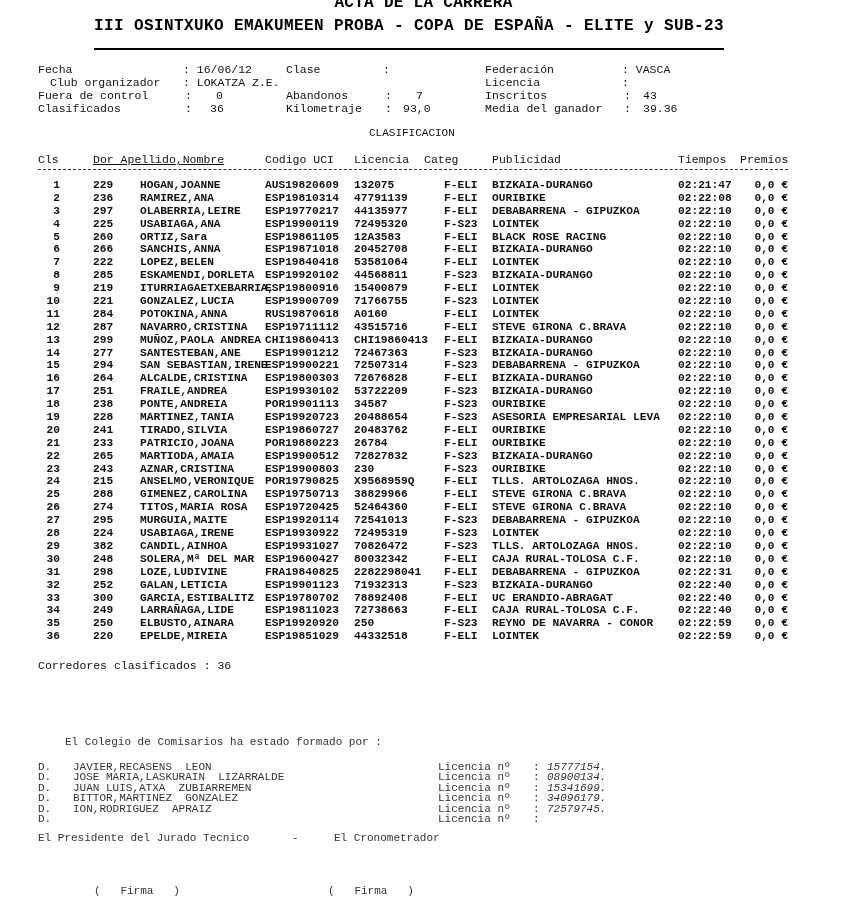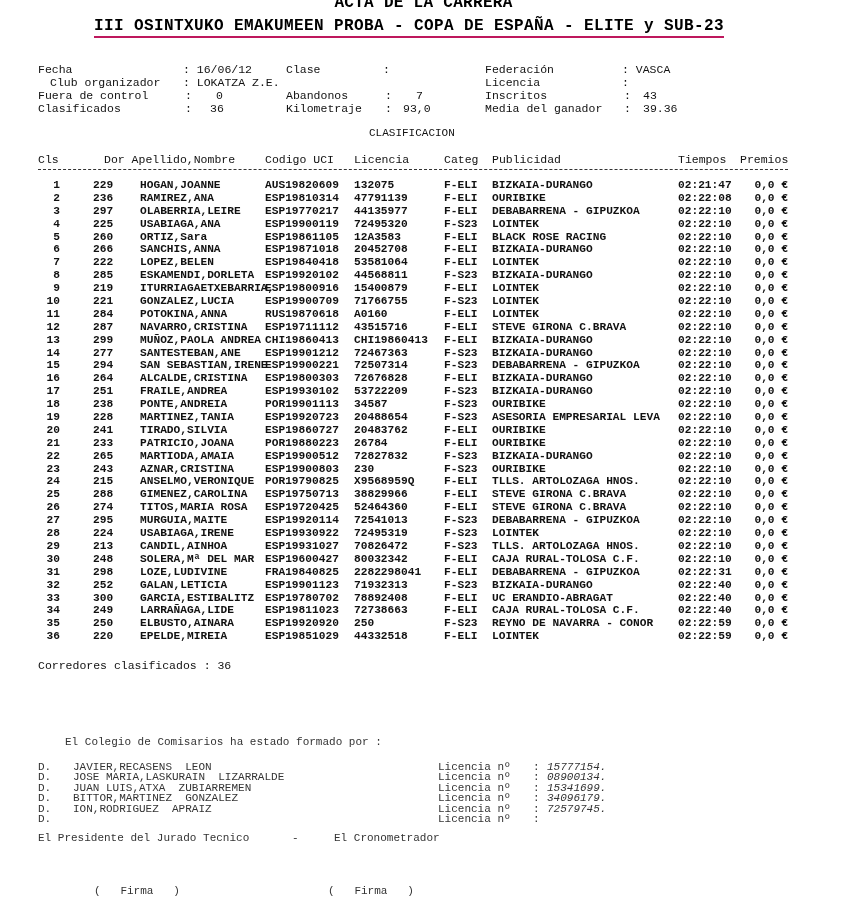--- a/index.html
+++ b/index.html
@@ -1,21 +1,21 @@
 <!DOCTYPE html>
 <html><head>
   <meta charset="utf-8">
   <style>
     * { margin: 0; padding: 0; box-sizing: border-box; }
     html, body { width: 847px; height: 906px; background: #ffffff; overflow: hidden; }
     body { position: relative; font-family: "Liberation Mono", "DejaVu Sans Mono", monospace; color: #111; }
     .abs { position: absolute; white-space: pre; }
 
     .title1 { top: -6px; left: 0; width: 847px; text-align: center; font-size: 16px; font-weight: bold; letter-spacing: 0.3px; color: #000; }
-    .title2 { top: 16px; left: 94px; font-size: 16px; font-weight: bold; color: #000; border-bottom: 2px solid #be185d; padding-bottom: 0px; letter-spacing: 0.4px; line-height: 20px; text-align: right; }
+    .title2 { top: 16px; left: 94px; font-size: 16px; font-weight: bold; color: #000; border-bottom: 2px solid #000000; padding-bottom: 12px; letter-spacing: 0.4px; line-height: 20px; text-align: right; }
 
     .meta { font-size: 11.5px; line-height: 13px; color: #111; }
 
     .sec-title { top: 127px; left: 369px; font-size: 11px; color: #111; }
 
     .hdr { top: 153px; font-size: 11.5px; color: #111; }
     .dash-line { top: 169px; left: 38px; width: 750px; height: 0; border-top: 1px dashed #333; }
 
     .rows { position: absolute; top: 179px; left: 0; width: 847px; }
     .row { position: relative; height: 12.9px; font-size: 11.2px; line-height: 12.9px; color: #111; font-weight: bold; }
@@ -82,24 +82,24 @@
   <div class="abs meta" style="top:102px;left:403px;">93,0</div>
   <div class="abs meta" style="top:102px;left:485px;">Media del ganador</div>
   <div class="abs meta" style="top:102px;left:624px;">:</div>
   <div class="abs meta" style="top:102px;left:643px;">39.36</div>
 </div>
 
 <div class="abs sec-title">CLASIFICACION</div>
 
 <div>
   <div class="abs hdr" style="left:38px;">Cls</div>
-  <div class="abs hdr" style="left:104px;">Dor Apellido,Nombre</div>
+  <div class="abs hdr" style="left:93px;text-decoration:underline;">Dor Apellido,Nombre</div>
   <div class="abs hdr" style="left:265px;">Codigo UCI</div>
   <div class="abs hdr" style="left:354px;">Licencia</div>
-  <div class="abs hdr" style="left:444px;">Categ</div>
+  <div class="abs hdr" style="left:424px;">Categ</div>
   <div class="abs hdr" style="left:492px;">Publicidad</div>
   <div class="abs hdr" style="left:678px;">Tiempos</div>
   <div class="abs hdr" style="left:740px;">Premios</div>
 </div>
 <div class="abs dash-line"></div>
 
 <div class="rows" id="rows">
     <div class="row">
       <span class="c-cls">1</span>
       <span class="c-dor">229</span>
@@ -403,21 +403,21 @@
       <span class="c-name">USABIAGA,IRENE</span>
       <span class="c-uci">ESP19930922</span>
       <span class="c-lic">72495319</span>
       <span class="c-cat">F-S23</span>
       <span class="c-pub">LOINTEK</span>
       <span class="c-time">02:22:10</span>
       <span class="c-prem">0,0 €</span>
     </div>
     <div class="row">
       <span class="c-cls">29</span>
-      <span class="c-dor">213</span>
+      <span class="c-dor">382</span>
       <span class="c-name">CANDIL,AINHOA</span>
       <span class="c-uci">ESP19931027</span>
       <span class="c-lic">70826472</span>
       <span class="c-cat">F-S23</span>
       <span class="c-pub">TLLS. ARTOLOZAGA HNOS.</span>
       <span class="c-time">02:22:10</span>
       <span class="c-prem">0,0 €</span>
     </div>
     <div class="row">
       <span class="c-cls">30</span>

